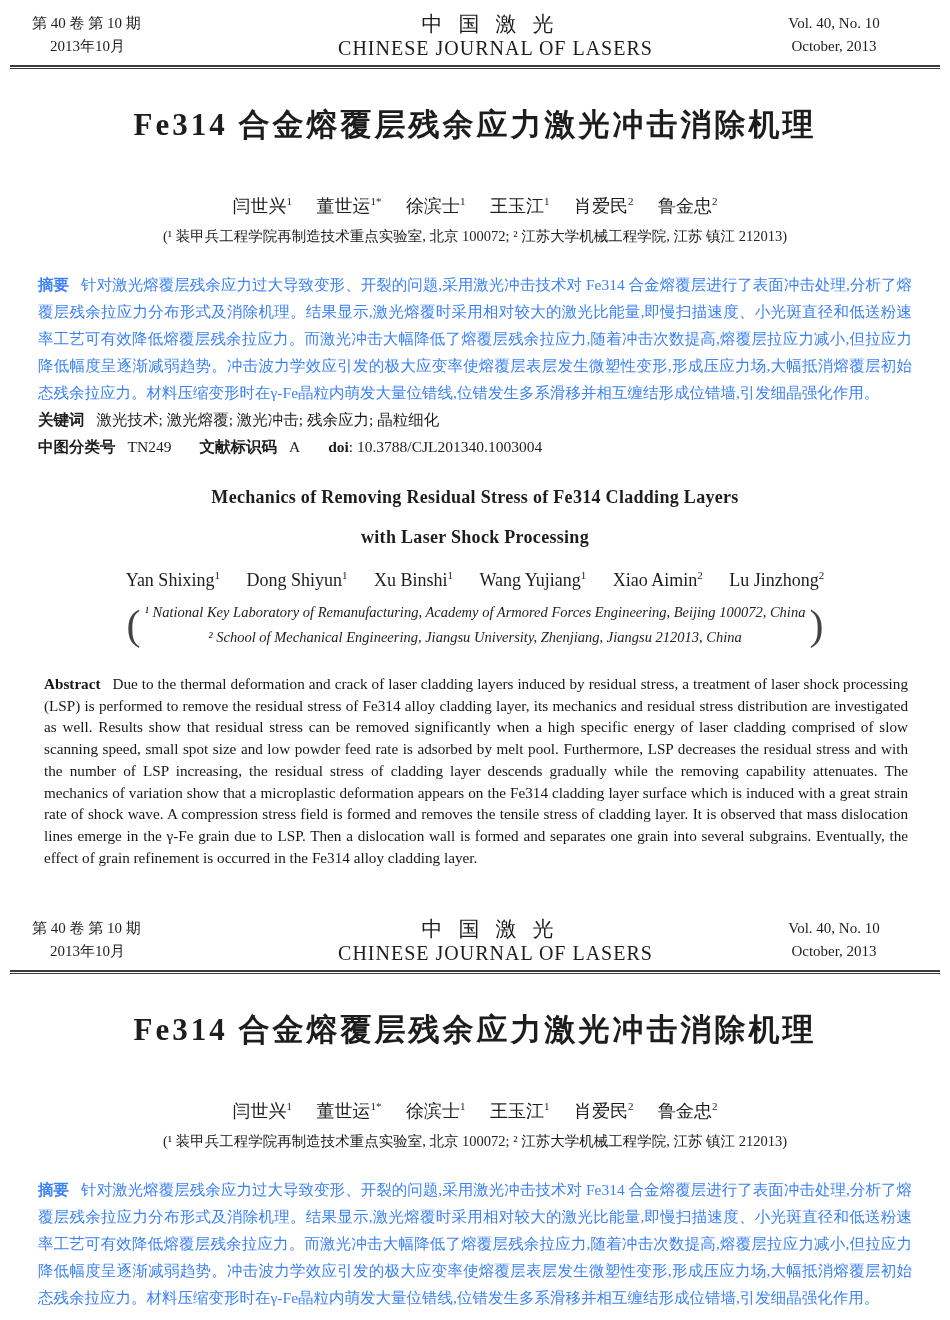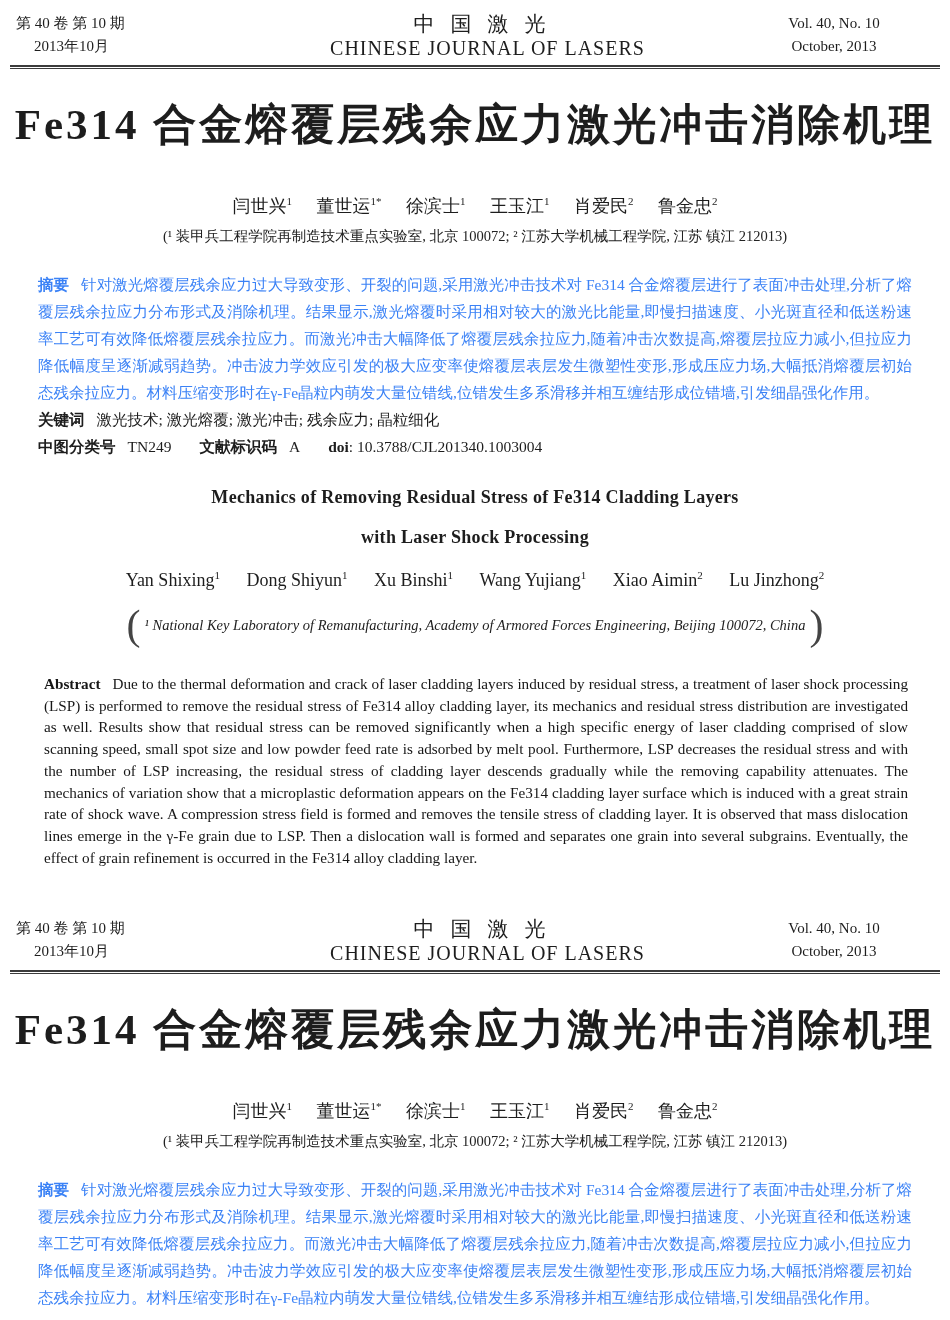--- a/index.html
+++ b/index.html
@@ -2,32 +2,32 @@
 <html><head>
 <meta charset="utf-8">
 <style>
   * { margin:0; padding:0; box-sizing:border-box; }
   html,body { width:950px; height:1320px; background:#ffffff; overflow:hidden; }
   body { font-family:"Liberation Serif","DejaVu Serif",serif; color:#1d1d1d; }
 
   .page { position:relative; }
 
   
-  .journal-header { display:flex; align-items:flex-start; padding:12px 16px 0 16px; }
+  .journal-header { display:flex; align-items:flex-start; padding:12px 16px 0 16px;margin-left:16px; }
   .jh-left { width:225px; font-size:15px; line-height:23px; }
   .jh-left .l2 { padding-left:18px; }
   .jh-center { flex:1; text-align:center; }
   .jh-center .cn { font-size:21px; letter-spacing:16px; line-height:24px; font-weight:500; }
   .jh-center .en { font-size:20px; line-height:25px; letter-spacing:1px; }
   .jh-right { width:200px; text-align:center; font-size:15px; line-height:23px; }
   .double-rule { margin:4px 10px 0 10px; height:4px;
                  border-top:2px solid #3c3c3c; border-bottom:1px solid #3c3c3c; }
 
   
-  .title-cn { margin-top:33px; text-align:center; font-size:43px; font-weight:bold;
+  .title-cn { margin-top:33px; text-align:center; font-size:31px; font-weight:bold;
               letter-spacing:3px; line-height:46px; }
   .authors-cn { margin-top:40px; text-align:center; font-size:18px; line-height:26px; }
   .authors-cn .author { display:inline-block; margin:0 10px; }
   sup { font-size:11px; }
   .affiliation-cn { margin-top:8px; text-align:center; font-size:14.5px; color:#222; }
 
   .block-cn { margin:25px 38px 0 38px; font-size:15.5px; line-height:27px;
               text-align:justify; color:#3b82f6; }
   .label-b { font-weight:bold; }
   .row-cn { margin:0 38px; font-size:15.5px; line-height:27px; }
@@ -107,20 +107,21 @@
     <span class="author"><span>Xu Binshi</span><sup>1</sup></span>
     <span class="author"><span>Wang Yujiang</span><sup>1</sup></span>
     <span class="author"><span>Xiao Aimin</span><sup>2</sup></span>
     <span class="author"><span>Lu Jinzhong</span><sup>2</sup></span>
   </div>
 
   <div class="affiliation-en">
     <span class="paren">(</span>
     <span class="affil-lines">
       <div>¹ National Key Laboratory of Remanufacturing, Academy of Armored Forces Engineering, Beijing 100072, China</div>
+      <div>² School of Mechanical Engineering, Jiangsu University, Zhenjiang, Jiangsu 212013, China</div>
     </span>
     <span class="paren">)</span>
   </div>
 
   <div class="block-en">
     <span class="label-b">Abstract</span><span class="gap-s"></span><span>Due to the thermal deformation and crack of laser cladding layers induced by residual stress, a treatment of laser shock processing (LSP) is performed to remove the residual stress of Fe314 alloy cladding layer, its mechanics and residual stress distribution are investigated as well. Results show that residual stress can be removed significantly when a high specific energy of laser cladding comprised of slow scanning speed, small spot size and low powder feed rate is adsorbed by melt pool. Furthermore, LSP decreases the residual stress and with the number of LSP increasing, the residual stress of cladding layer descends gradually while the removing capability attenuates. The mechanics of variation show that a microplastic deformation appears on the Fe314 cladding layer surface which is induced with a great strain rate of shock wave. A compression stress field is formed and removes the tensile stress of cladding layer. It is observed that mass dislocation lines emerge in the γ-Fe grain due to LSP. Then a dislocation wall is formed and separates one grain into several subgrains. Eventually, the effect of grain refinement is occurred in the Fe314 alloy cladding layer.</span>
   </div>
 
 
 

